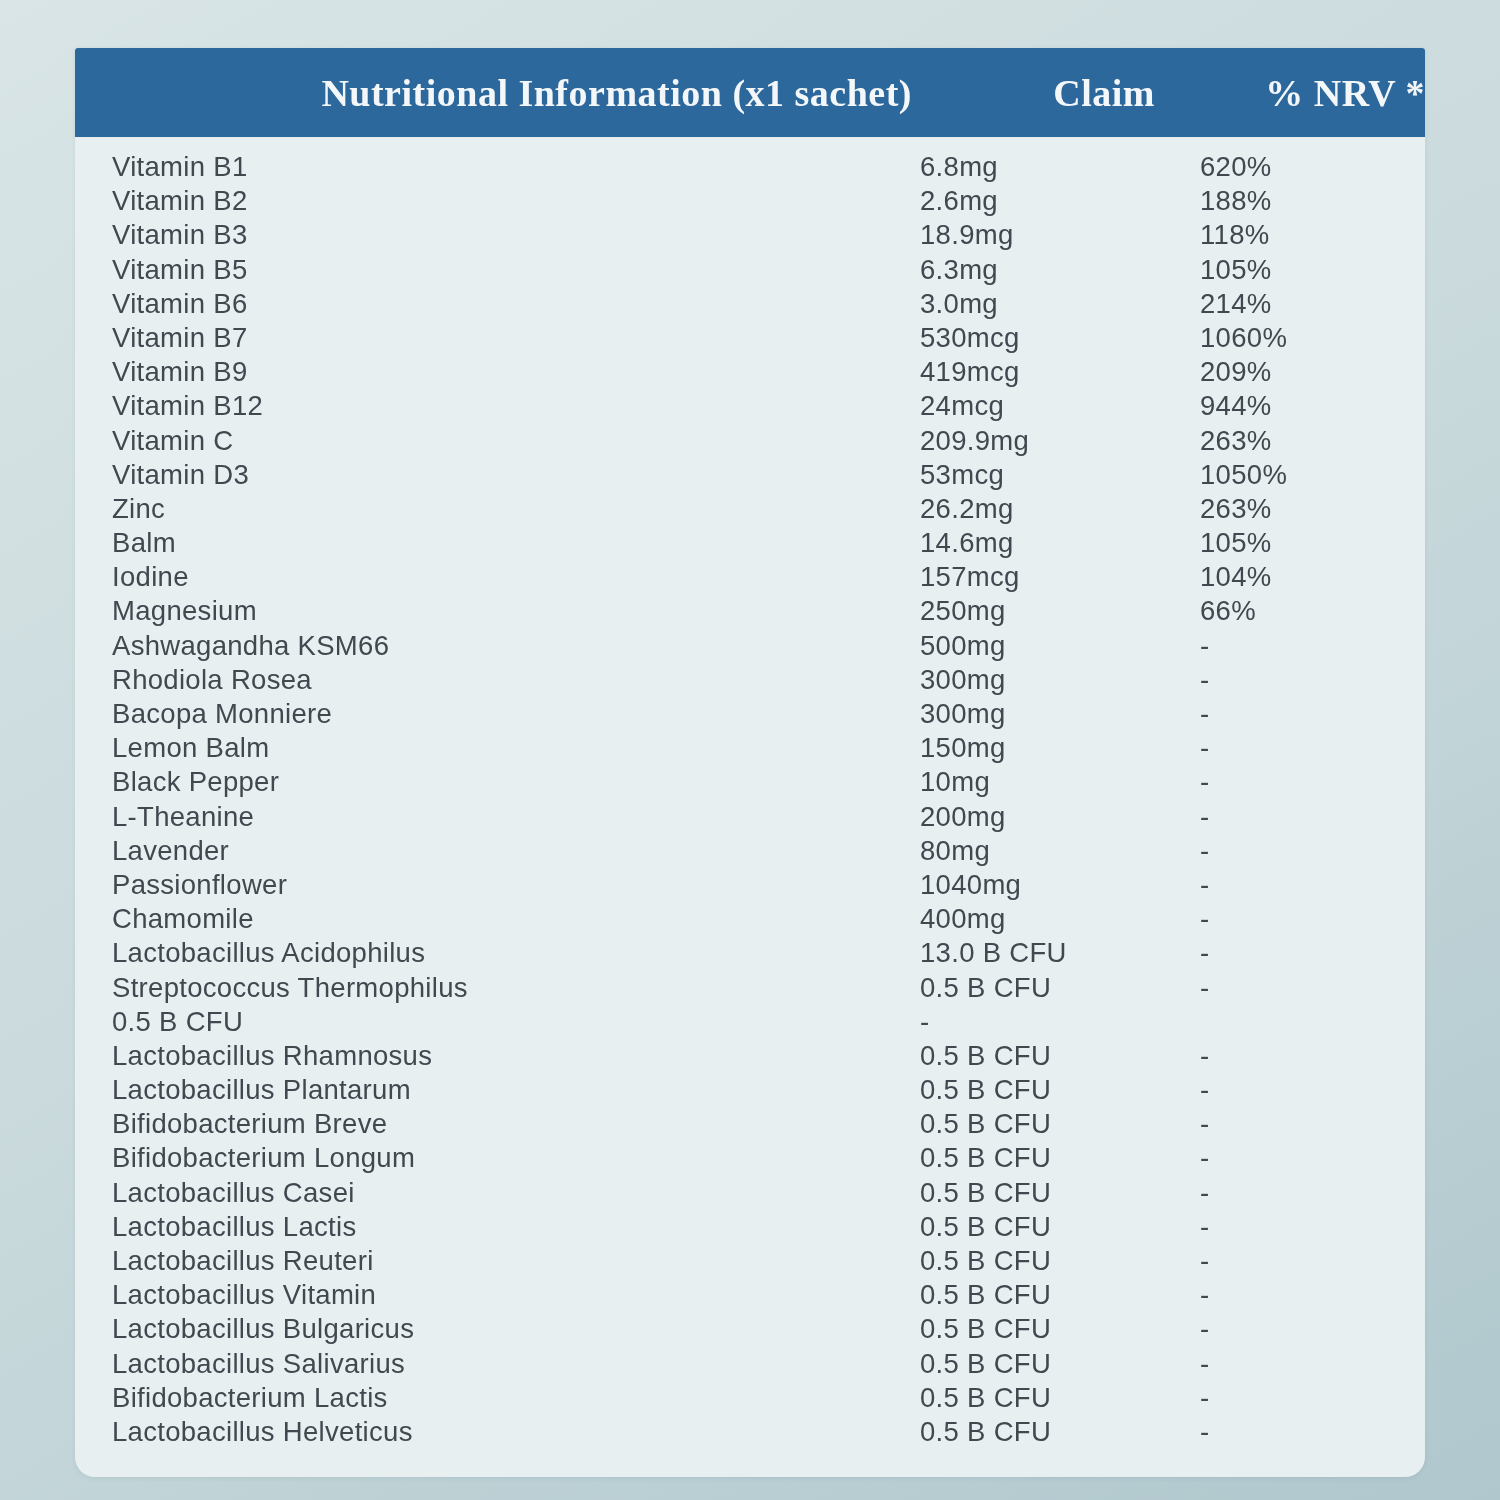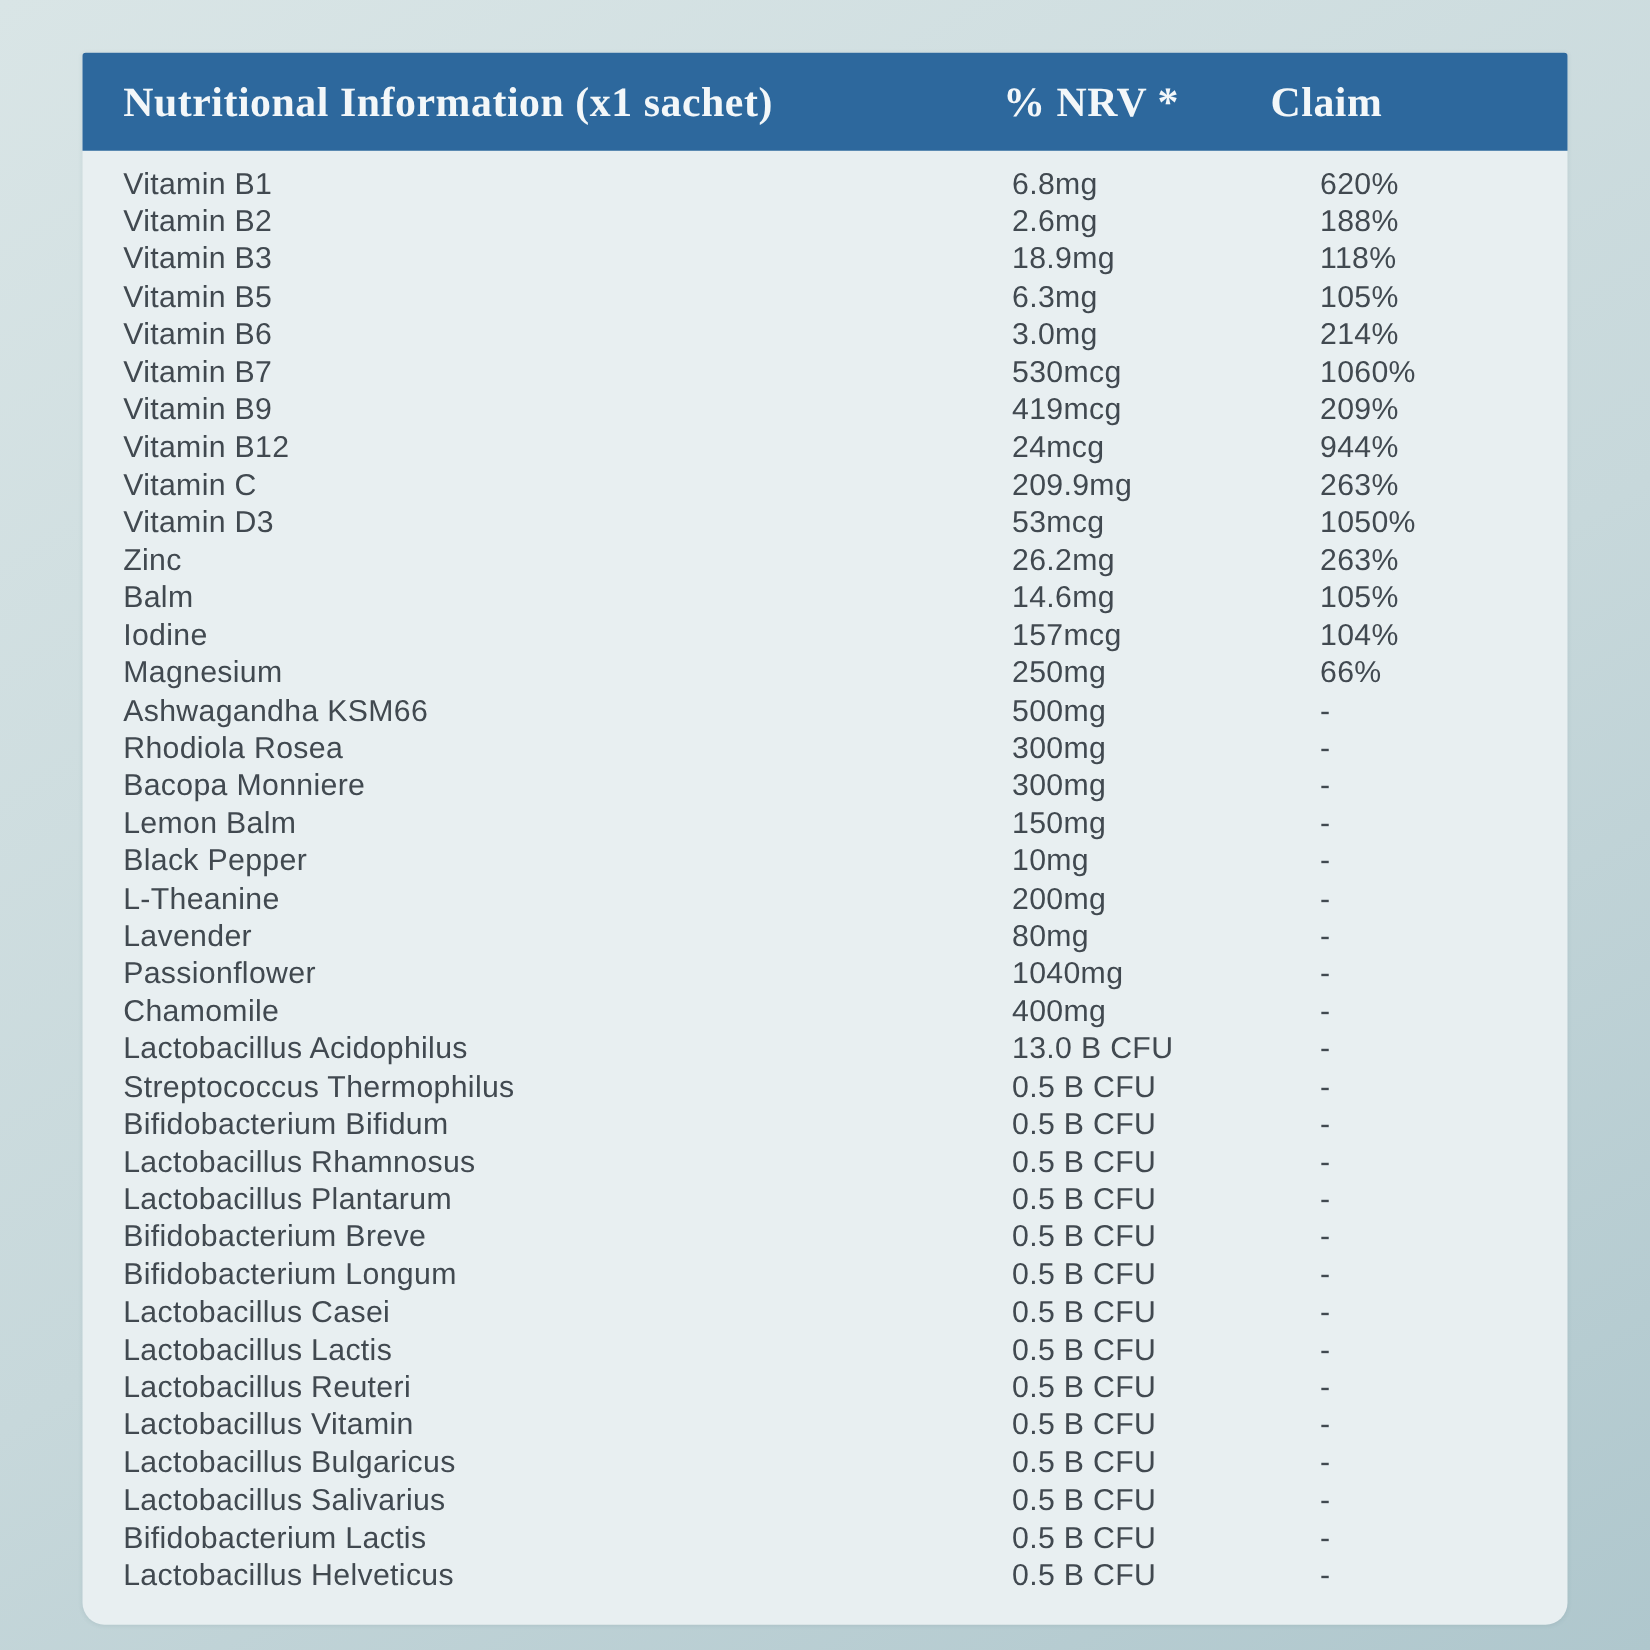--- a/index.html
+++ b/index.html
@@ -41,20 +41,21 @@
     border-radius: 3px 3px 0 0;
     display: grid;
     grid-template-columns: 800px 243px 1fr;
     align-items: center;
     padding-left: 37px;
     color: var(--band-text);
     font-family: "Liberation Serif", "DejaVu Serif", serif;
     font-weight: bold;
     font-size: 38px;
     letter-spacing: 0.5px;
+    text-align: right;
   }
   .table-body {
     padding: 13px 0 0 37px;
   }
   .row {
     display: grid;
     grid-template-columns: 808px 280px 1fr;
     height: 34.2px;
     line-height: 34.2px;
     font-size: 27.5px;
@@ -65,22 +66,22 @@
   .cell { overflow: visible; }
 </style>
 </head>
 <body>
 
 <div class="page">
   <div class="card">
 
     <div class="card-header">
       <div class="cell">Nutritional Information (x1 sachet)</div>
+      <div class="cell">Claim</div>
       <div class="cell">% NRV *</div>
-      <div class="cell">Claim</div>
     </div>
 
     <div class="table-body">
   <div class="row">
     <div class="cell">Vitamin B1</div>
     <div class="cell">6.8mg</div>
     <div class="cell">620%</div>
   </div>
 
   <div class="row">
@@ -221,21 +222,20 @@
     <div class="cell">-</div>
   </div>
 
   <div class="row">
     <div class="cell">Streptococcus Thermophilus</div>
     <div class="cell">0.5 B CFU</div>
     <div class="cell">-</div>
   </div>
 
   <div class="row">
-    <div class="cell">Bifidobacterium Bifidum</div>
     <div class="cell">0.5 B CFU</div>
     <div class="cell">-</div>
   </div>
 
   <div class="row">
     <div class="cell">Lactobacillus Rhamnosus</div>
     <div class="cell">0.5 B CFU</div>
     <div class="cell">-</div>
   </div>
 

